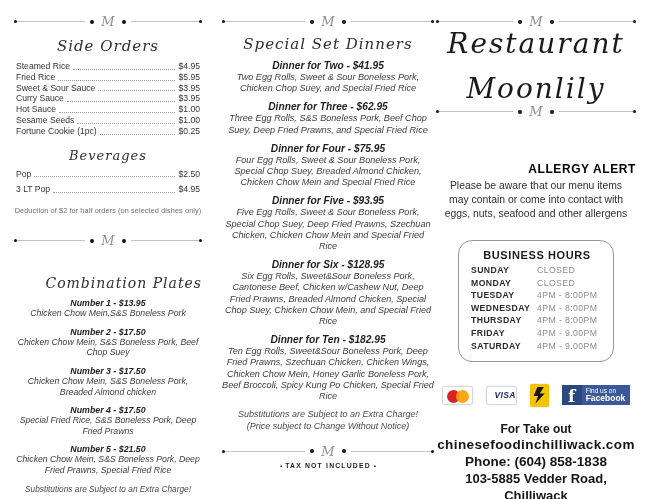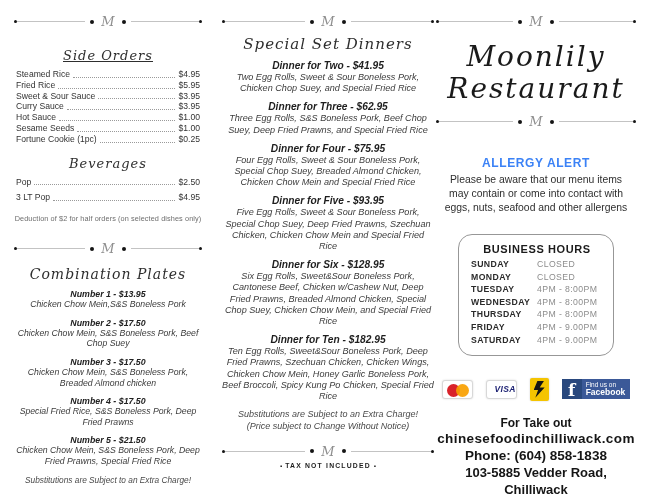--- a/index.html
+++ b/index.html
@@ -14,21 +14,21 @@
   
   .orn { display:flex; align-items:center; }
   .orn .edot { width:3px; height:3px; background:#141414; border-radius:50%; flex:0 0 auto; }
   .orn .oline { flex:1 1 auto; height:1px; background:#c3c3c3; }
   .orn .idot { width:4px; height:4px; background:#141414; border-radius:50%; margin:0 5px; flex:0 0 auto; }
   .orn .mono { font-family:"DejaVu Serif", serif; font-style:italic; color:#8f8f8f; font-size:13px; line-height:1; padding:0 2px; }
 
   .script { font-family:"DejaVu Serif", serif; font-style:italic; text-align:center; color:#2e2e2e; }
 
   
-  .lx-title { font-size:13px; margin-top:20px; letter-spacing:1px;text-decoration:underline; }
+  .lx-title { font-size:15px; margin-top:9px; letter-spacing:1px; }
   .mlist { margin-top:6px; padding:0 2px;text-align:right; }
   .mrow { display:flex; align-items:flex-end; font-size:8.6px; line-height:10.8px; color:#333; }
   .mrow .dots { flex:1; border-bottom:1px dotted #9a9a9a; margin:0 3px 2px; }
   .bev-row { margin-bottom:5px; }
   .small-note { font-size:7.3px; color:#6d6d6d; text-align:center; margin-top:11px; letter-spacing:.1px; }
   .combo { text-align:center; margin-bottom:8px; }
   .combo-name { font-size:8.8px; font-weight:bold; font-style:italic; color:#222; }
   .combo-desc { font-size:8.7px; font-style:italic; color:#3c3c3c; line-height:1.22; }
   .ital-note { font-size:8.3px; font-style:italic; color:#4a4a4a; text-align:center; }
   .extras { margin-top:24px; }
@@ -42,21 +42,21 @@
   .dinner { text-align:center; margin-bottom:7px; }
   .dinner-name { font-size:10.2px; font-weight:bold; font-style:italic; color:#1e1e1e; margin-bottom:1px; }
   .dinner-desc { font-size:9.1px; font-style:italic; color:#3c3c3c; line-height:11.2px; }
   .mid-notes { margin-top:4px; }
   .mid-notes .ital-note { font-size:9px; line-height:1.3; }
 
   
   .rest-name { font-size:28px; letter-spacing:2px; line-height:32px; color:#1a1a1a; }
   .rn1 { margin-top:13px; }
   .rn2 { margin-bottom:10px; }
-  .allergy-title { text-align:center; font-size:12px; font-weight:bold; letter-spacing:.6px; margin-top:28px; color:#3b82f6; }
+  .allergy-title { text-align:right; font-size:12px; font-weight:bold; letter-spacing:.6px; margin-top:44px; color:#000000; }
   .allergy-text { text-align:center; font-size:10.4px; line-height:14px; margin-top:3px; color:#2f2f2f; padding:0 6px; }
   .hours-box { width:156px; margin:19px auto 0; border:1px solid #979797; border-radius:14px; padding:8px 10px 9px 12px; }
   .hours-title { text-align:center; font-size:11px; font-weight:bold; letter-spacing:.6px; color:#1c1c1c; margin-bottom:3px; }
   .h-row { display:flex; font-size:8.7px; line-height:12.6px; }
   .h-day { width:66px; font-weight:bold; letter-spacing:.4px; color:#2b2b2b; }
   .h-time { color:#8c8c8c; letter-spacing:.4px; }
   .pay-row { display:flex; justify-content:center; align-items:center; gap:13px; margin-top:21px; height:24px; }
   .card { background:#fff; border:1px solid #d8d8d8; border-radius:3px; width:31px; height:19px; position:relative; box-shadow:0 0 2px rgba(0,0,0,.15); }
   .mc-c1 { position:absolute; width:13px; height:13px; border-radius:50%; background:#d9222a; left:4px; top:3px; }
   .mc-c2 { position:absolute; width:13px; height:13px; border-radius:50%; background:#f8a000; left:13px; top:3px; opacity:.92; }
@@ -150,21 +150,21 @@
     <div class="orn" style="margin-top:19px">
       <span class="edot"></span>
         <span class="oline"></span>
         <span class="idot"></span>
       <span class="mono">M</span>
       <span class="idot"></span>
         <span class="oline"></span>
         <span class="edot"></span>
     </div>
 
-    <div class="script" style="font-size:14px; margin-top:11px; letter-spacing:1px;">Combination Plates</div>
+    <div class="script" style="font-size:14px; margin-top:28px; letter-spacing:1px;text-align:right;">Combination Plates</div>
     <div style="margin-top:7px">
       <div class="combo">
           <div class="combo-name">Number 1 - $13.95</div>
           <div class="combo-desc">Chicken Chow Mein,S&amp;S Boneless Pork</div>
         </div>
       <div class="combo">
           <div class="combo-name">Number 2 - $17.50</div>
           <div class="combo-desc">Chicken Chow Mein, S&amp;S Boneless Pork, Beef Chop Suey</div>
         </div>
       <div class="combo">
@@ -255,22 +255,22 @@
     <div class="orn" style="margin-top:15px">
       <span class="edot"></span>
         <span class="oline"></span>
         <span class="idot"></span>
       <span class="mono">M</span>
       <span class="idot"></span>
         <span class="oline"></span>
         <span class="edot"></span>
     </div>
 
+    <div class="script rest-name rn2">Restaurant</div>
     <div class="script rest-name rn1">Moonlily</div>
-    <div class="script rest-name rn2">Restaurant</div>
 
     <div class="orn">
       <span class="edot"></span>
         <span class="oline"></span>
         <span class="idot"></span>
       <span class="mono">M</span>
       <span class="idot"></span>
         <span class="oline"></span>
         <span class="edot"></span>
     </div>

